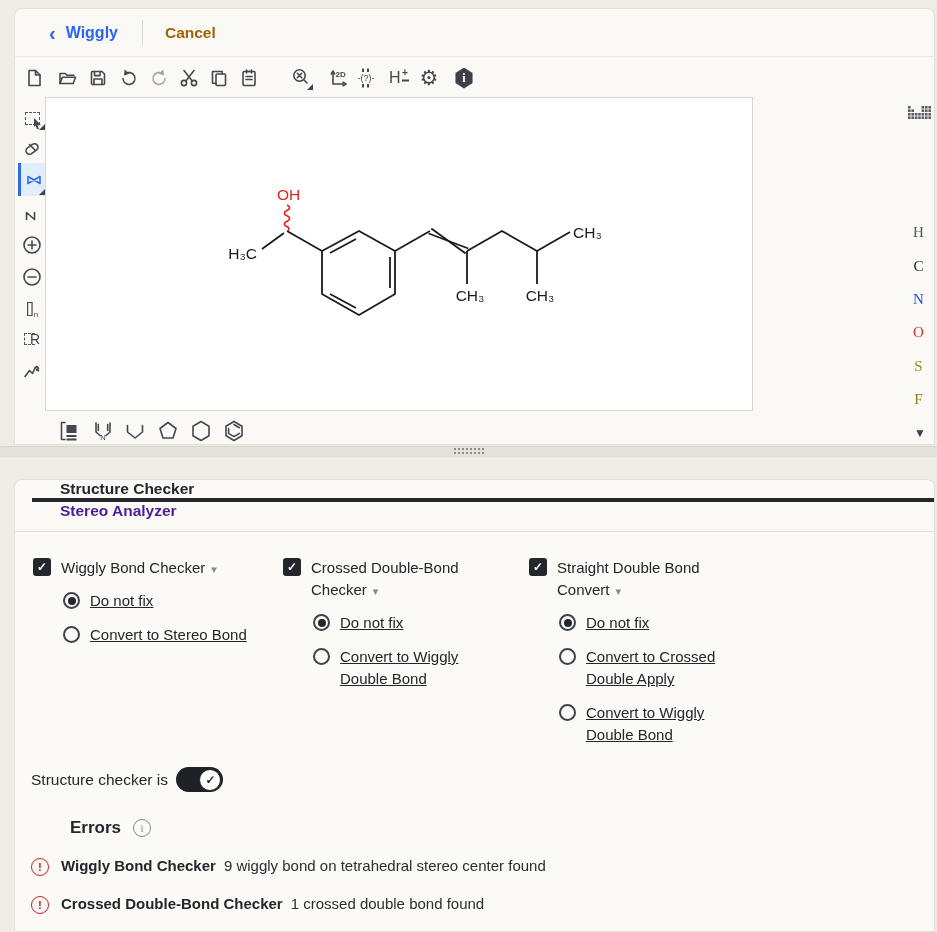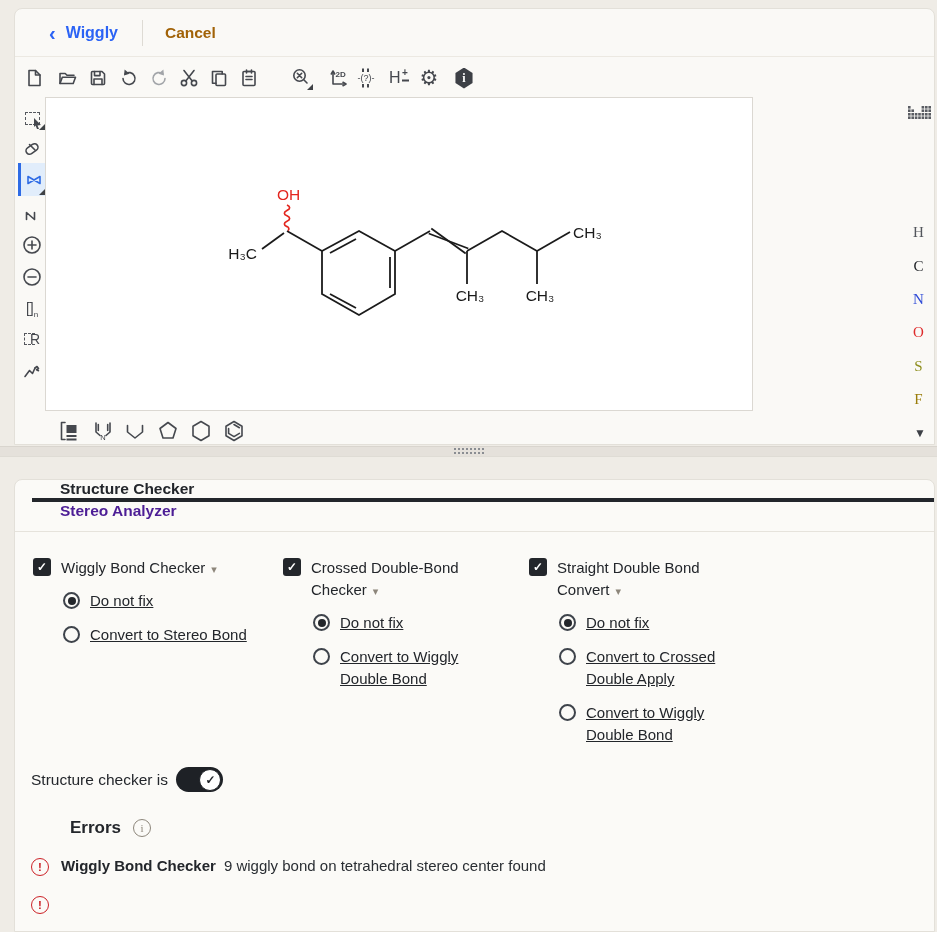--- a/index.html
+++ b/index.html
@@ -452,14 +452,15 @@
     <span class="errors-title">Errors</span>
     <span class="info-icon">i</span>
   </div>
 
   <div class="error-row" style="top:377px">
     <span class="error-icon">!</span>
     <span><span class="error-source">Wiggly Bond Checker</span><span class="error-msg">9 wiggly bond on tetrahedral stereo center found</span></span>
   </div>
   <div class="error-row" style="top:415px">
     <span class="error-icon">!</span>
+    <span><span class="error-source">Crossed Double-Bond Checker</span><span class="error-msg">1 crossed double bond found</span></span>
   </div>
 </div>
 
 </body></html>

